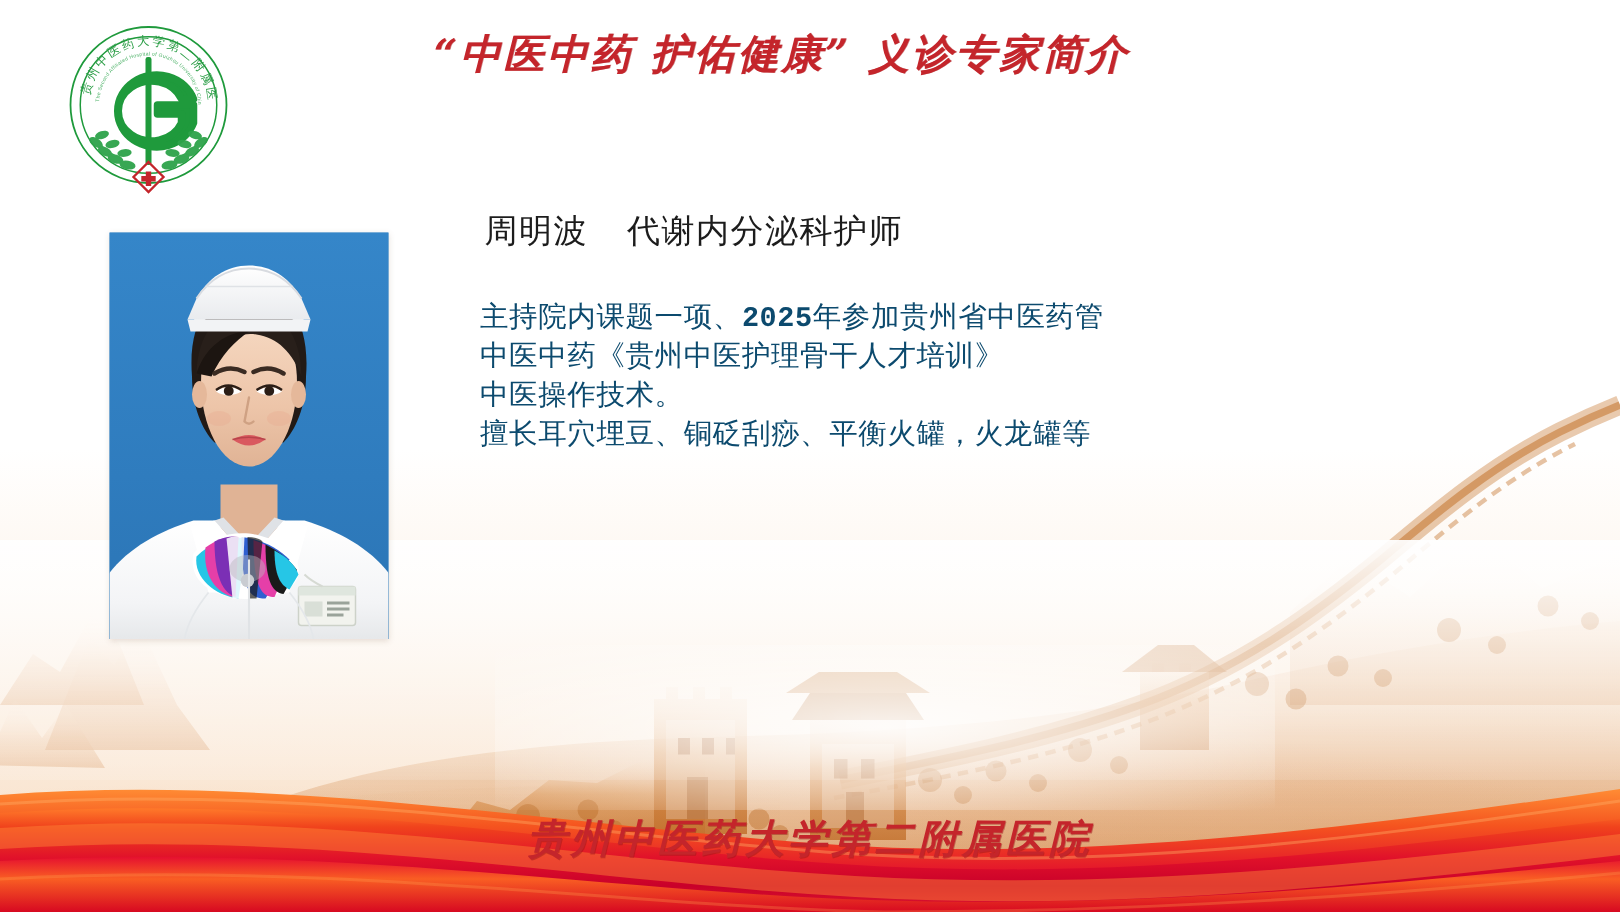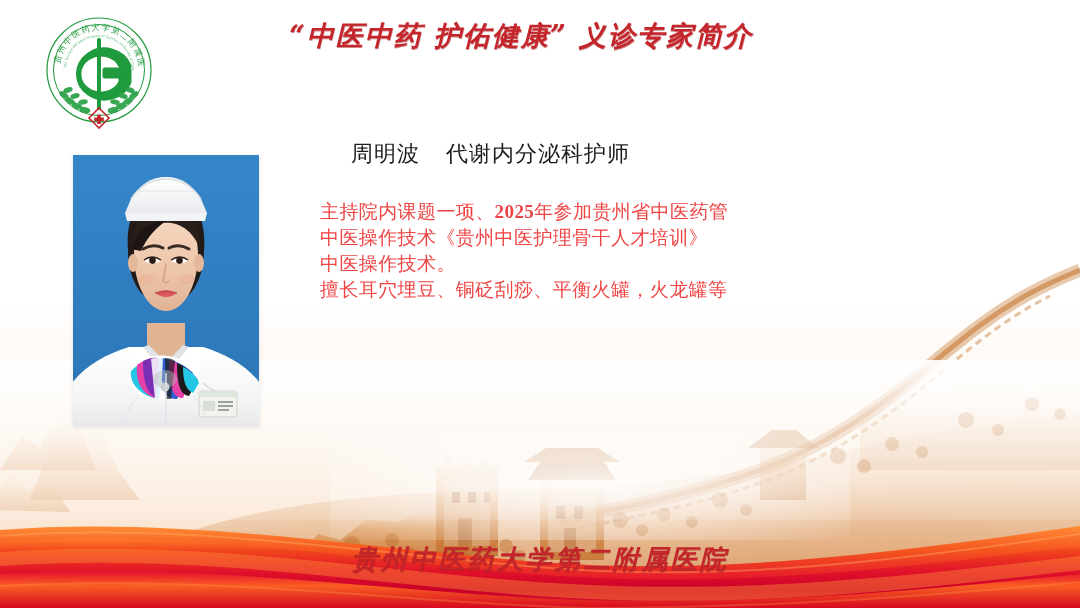--- a/index.html
+++ b/index.html
@@ -94,31 +94,30 @@
 
   
   .person-name {
     position: absolute;
     left: 323px; top: 139px;
     font-family: "DejaVu Sans", "Liberation Sans", sans-serif;
     font-size: 22px;
     color: #1c1c1c;
     letter-spacing: 1px;
     white-space: nowrap;
-    margin-left: 28px;
   }
   .person-name .gap { display: inline-block; width: 26px; }
   .bio {
     position: absolute;
     left: 320px; top: 199px;
     width: 470px;
-    font-family: Liberation Serif, serif;
+    font-family: Liberation Mono, monospace;
     font-size: 19px;
     line-height: 26px;
-    color: #ef4444;
+    color: #0c4a6e;
     letter-spacing: 0.4px;
   }
   .bio .b { font-weight: bold; }
 
   
   .footer-name {
     position: absolute;
     left: 0; top: 542px;
     width: 1080px;
     text-align: center;
@@ -436,20 +435,20 @@
   </div>
 
   <div class="person-name">
     <span>周明波</span><span class="gap"></span><span>代谢内分泌科护师</span>
   </div>
 
   <div class="bio">
     <div>
       <span>主持院内课题一项、<span class="b">2025</span>年参加贵州省中医药管</span>
     </div>
-    <div>中医操作技术《贵州中医护理骨干人才培训》</div>
+    <div>中医中药《贵州中医护理骨干人才培训》</div>
     <div>中医操作技术。</div>
     <div>擅长耳穴埋豆、铜砭刮痧、平衡火罐，火龙罐等</div>
   </div>
 
   <div class="footer-name">贵州中医药大学第二附属医院</div>
 
 </div>
 
 </body></html>

